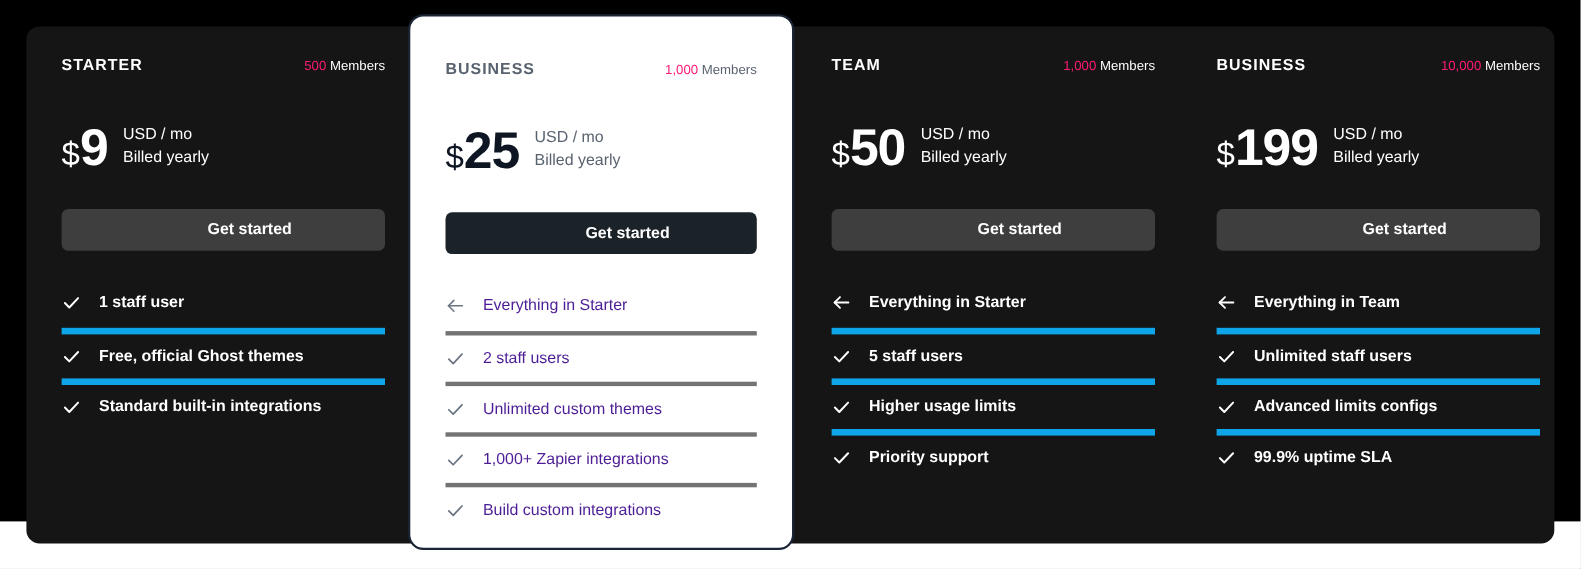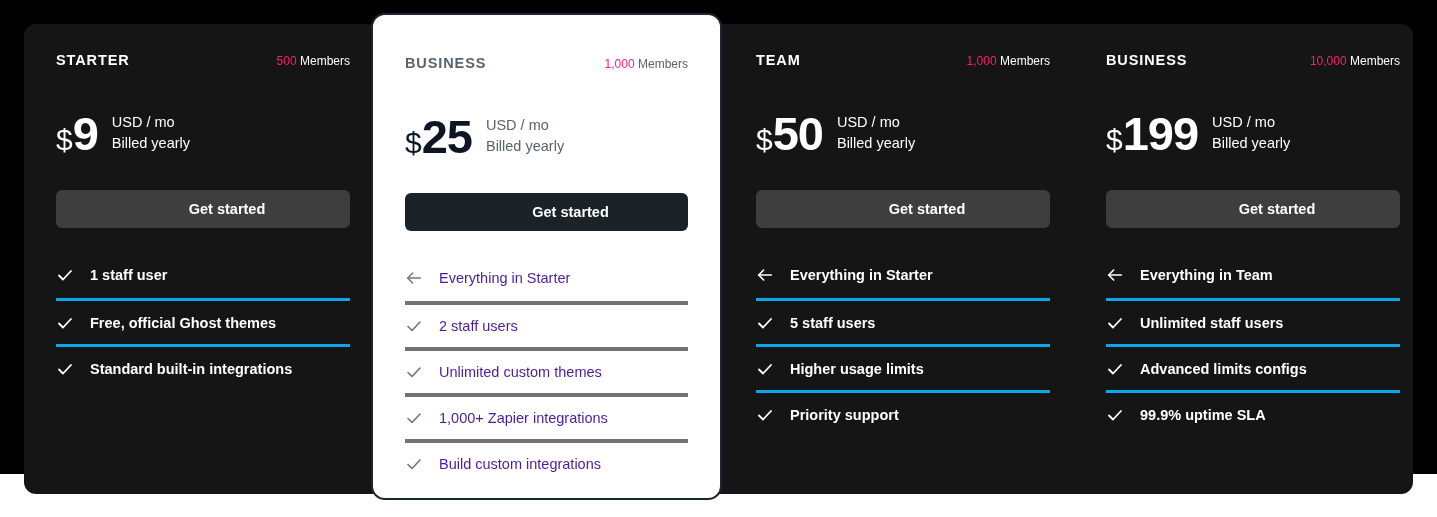--- a/index.html
+++ b/index.html
@@ -150,21 +150,21 @@
     list-style: none;
     margin-top: 24px;
   }
 
   .feature {
     display: flex;
     align-items: center;
     height: 46px;
     gap: 16px;
   }
-  .dark .feature + .feature { border-top: 3px solid #0ea5e9; }
+  .dark .feature + .feature { border-top: 6px solid #0ea5e9; }
   .featured .feature + .feature { border-top: 4px solid #737373; }
 
   .feat-icon {
     width: 18px;
     height: 18px;
     flex: 0 0 18px;
     display: flex;
     align-items: center;
     justify-content: center;
   }

